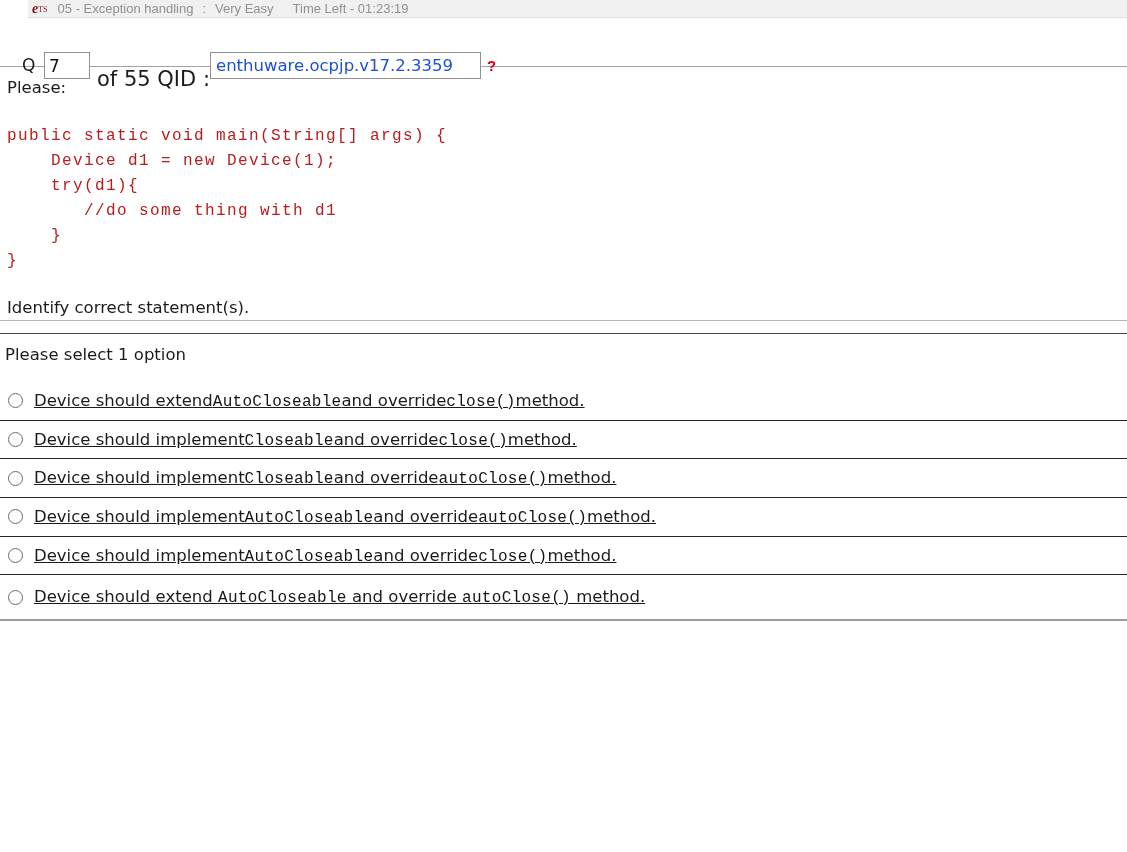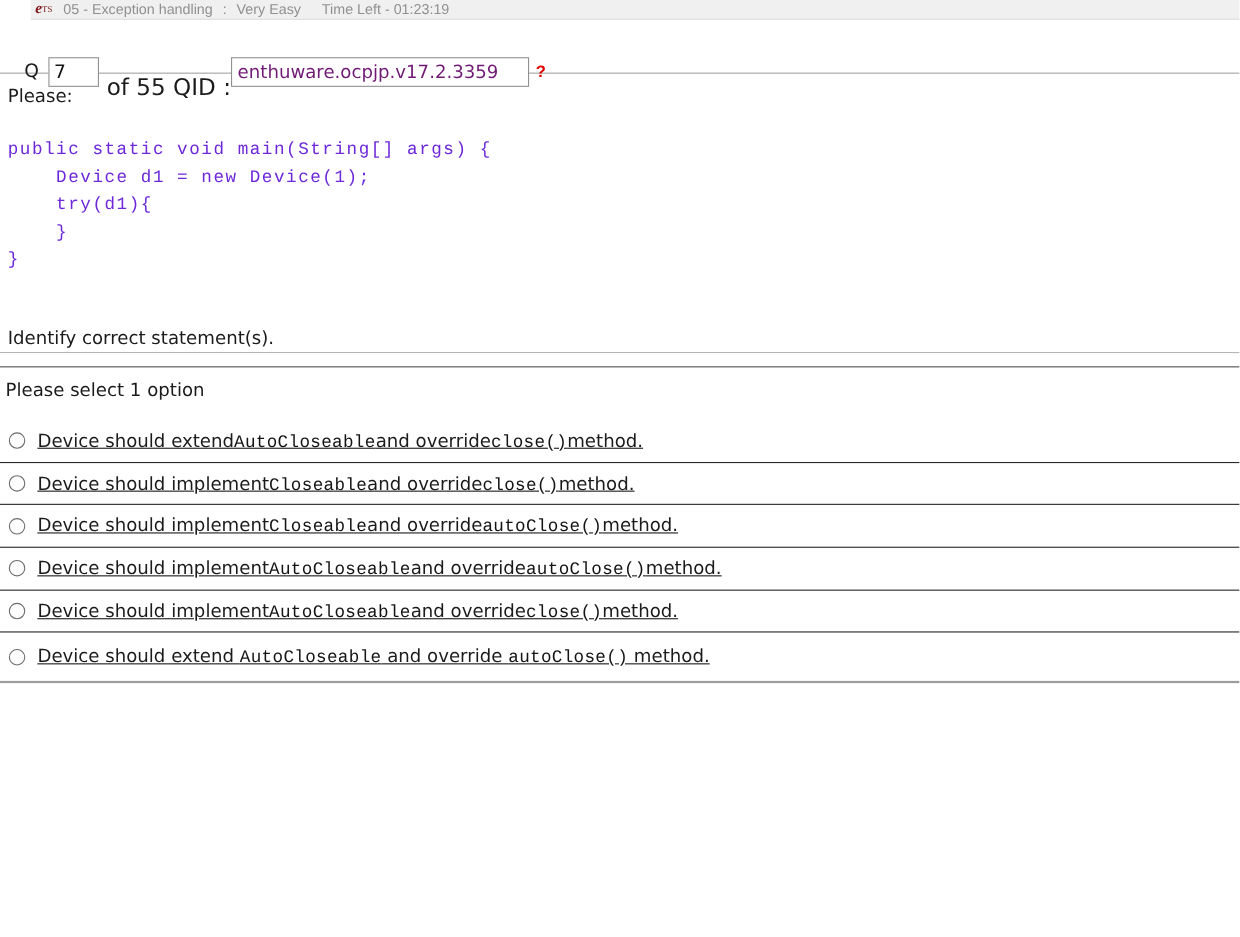--- a/index.html
+++ b/index.html
@@ -21,28 +21,28 @@
 
   
   .navrow { position:absolute; top:18px; left:0; right:0; height:48px; border-bottom:1px solid #a3a3a3; }
   .q-label { position:absolute; left:22px; top:37px; font-size:17px; }
   .q-input { position:absolute; left:44px; top:34px; width:46px; height:27px; box-sizing:border-box;
              border:1px solid #919191; font-family:"DejaVu Sans",sans-serif; font-size:17px;
              padding:0 4px; color:#111; background:#fff; outline:none; }
   .of-label { position:absolute; left:97px; top:37px; font-size:21px;margin-top:12px; }
   .qid-input { position:absolute; left:210px; top:34px; width:271px; height:27px; box-sizing:border-box;
                border:1px solid #919191; font-family:"DejaVu Sans",sans-serif; font-size:16.5px;
-               padding:0 5px; color:#701a75; background:#fff; outline:none; }
+               padding:0 5px; color:#1d4ed8; background:#fff; outline:none; }
   .help { position:absolute; left:487px; top:39px; color:#e00000; font-weight:bold; font-size:15px;
           font-family:"Liberation Sans",sans-serif; cursor:pointer; }
 
   
   .given  { position:absolute; left:7px; top:78px;  font-size:16.5px; }
   .code   { position:absolute; left:7px; top:124px; font-family:"Liberation Mono",monospace;
-            font-size:16px; letter-spacing:1.4px; line-height:25px; color:#6d28d9; }
+            font-size:16px; letter-spacing:1.4px; line-height:25px; color:#b91c1c; }
   .code-line { white-space:pre; height:25px; }
   .prompt { position:absolute; left:7px; top:298px; font-size:16.5px; }
   .hr1 { position:absolute; top:320px; left:0; width:100%; height:0; border-top:1px solid #b5b5b5; }
 
   
   .options-sec { position:absolute; top:333px; left:0; right:0; border-top:1px solid #4d4d4d; }
   .options-header { position:absolute; left:5px; top:11px; font-size:16.5px; }
   .optlist { position:absolute; top:48px; left:0; right:0; }
   .opt { height:38.7px; box-sizing:border-box; border-bottom:1px solid #262626;
          display:flex; align-items:center; padding-left:8px; cursor:pointer;text-decoration:underline; }
@@ -74,20 +74,21 @@
     <input class="qid-input" type="text" value="enthuware.ocpjp.v17.2.3359" style="">
     <span class="help">?</span>
   </div>
 
   <div class="given">Please:</div>
 
   <div class="code">
     <div class="code-line">public static void main(String[] args) {</div>
     <div class="code-line">    Device d1 = new Device(1);</div>
     <div class="code-line">    try(d1){</div>
+    <div class="code-line">       //do some thing with d1</div>
     <div class="code-line">    }</div>
     <div class="code-line">}</div>
   </div>
 
   <div class="prompt">Identify correct statement(s).</div>
 
   <div class="hr1"></div>
 
   <div class="options-sec">
     <div class="options-header">Please select 1 option</div>

